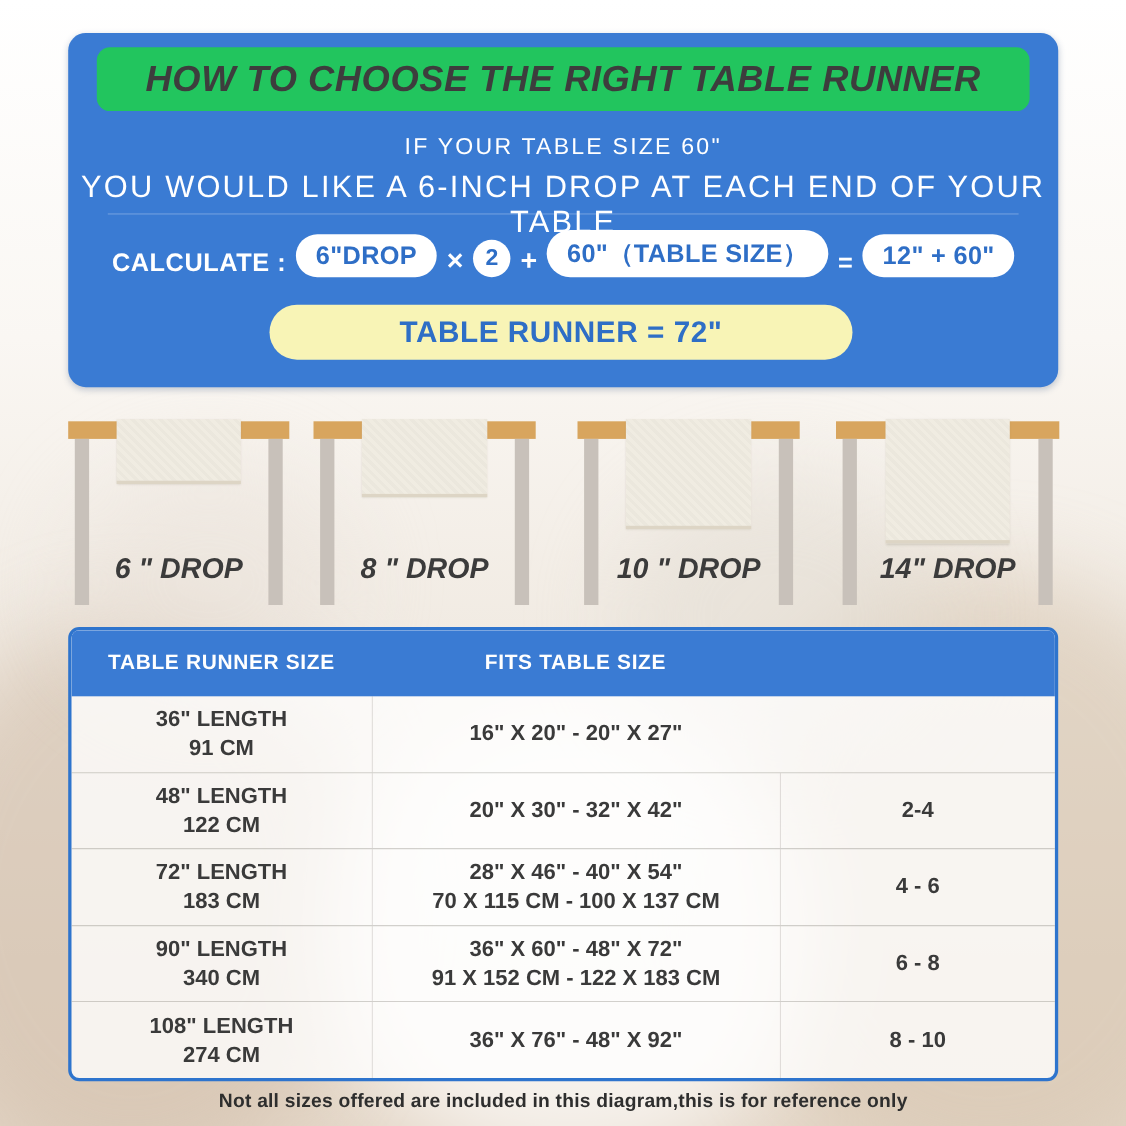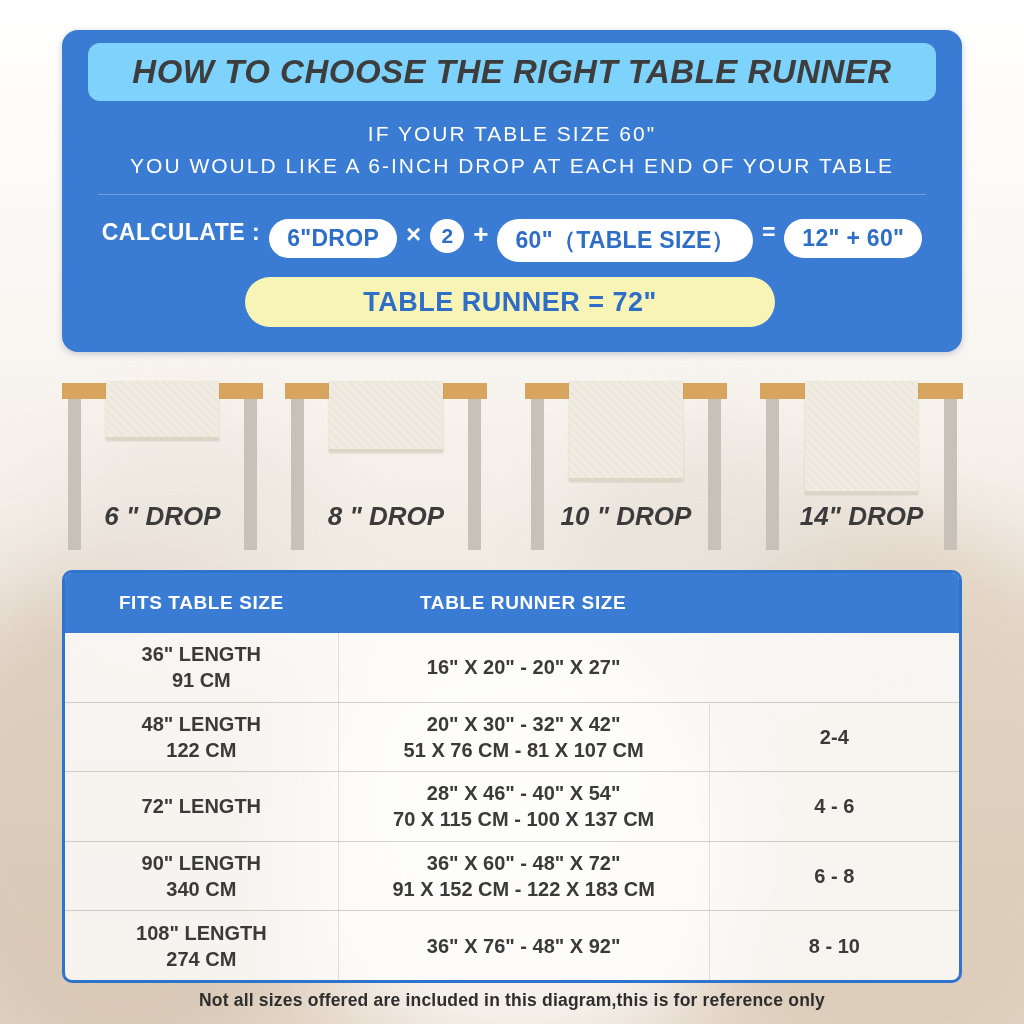--- a/index.html
+++ b/index.html
@@ -16,29 +16,29 @@
   .b1 { left:-90px; top:560px; width:420px; height:520px; background:rgba(208,188,168,.55); }
   .b2 { right:-110px; top:520px; width:470px; height:560px; background:rgba(214,194,173,.55); }
   .b3 { left:300px; top:640px; width:440px; height:420px; background:rgba(255,255,255,.65); }
   .b4 { left:560px; top:430px; width:300px; height:260px; background:rgba(226,219,210,.5); }
   .b5 { left:60px; top:420px; width:260px; height:220px; background:rgba(233,226,218,.5); }
 
   
   .top-panel { position:absolute; left:62px; top:30px; width:900px; height:322px;
     background:#3a7bd3; border-radius:16px; box-shadow:0 2px 6px rgba(40,70,120,.25); }
   .title-box { position:absolute; left:26px; top:13px; width:848px; height:58px;
-    background:#7dd3fc; border-radius:12px; display:flex; align-items:center; justify-content:center; }
+    background:#22c55e; border-radius:12px; display:flex; align-items:center; justify-content:center; }
   .title-box h1 { font-size:33px; font-weight:800; font-style:italic; color:#3d3d3d; letter-spacing:.5px; white-space:nowrap; }
   .sub { position:absolute; width:100%; text-align:center; color:#ffffff; font-weight:500; letter-spacing:2px; }
   .s1 { top:92px; font-size:21px; }
-  .s2 { top:124px; font-size:21px; }
+  .s2 { top:124px; font-size:28px; }
   .divider { position:absolute; left:4%; top:164px; width:92%; height:1px; background:rgba(255,255,255,.28); }
 
-  .calc-row { position:absolute; left:10px; right:10px; top:189px; height:46px;
-    display:flex; align-items:flex-start; justify-content:center; gap:9px; }
+  .calc-row { position:absolute; left:10px; right:10px; top:176px; height:46px;
+    display:flex; align-items:flex-end; justify-content:center; gap:9px; }
   .calc-label { color:#ffffff; font-size:23px; font-weight:700; letter-spacing:.5px; white-space:nowrap; }
   .pill { background:#ffffff; color:#2e6ec6; font-size:23px; font-weight:700;
     padding:6px 18px; border-radius:24px; white-space:nowrap; letter-spacing:.3px; }
   .op { color:#ffffff; font-size:26px; font-weight:700; }
   .eq { font-size:23px; }
   .circle { background:#ffffff; color:#2e6ec6; width:34px; height:34px; border-radius:50%;
     display:flex; align-items:center; justify-content:center; font-size:21px; font-weight:700; }
 
   .result-pill { position:absolute; left:183px; top:247px; width:530px; height:50px;
     background:#f8f4b6; border-radius:28px; display:flex; align-items:center; justify-content:center;
@@ -135,49 +135,49 @@
         <div class="tabletop"></div>
         <div class="leg l"></div>
         <div class="leg r"></div>
         <div class="runner" style="height: 113px;"></div>
         <div class="drop-label">14" DROP</div>
       </div>
     </section>
 
   <section class="size-table">
     <div class="thead" id="thead">
+        <div class="th">TABLE RUNNER SIZE</div>
         <div class="th">FITS TABLE SIZE</div>
-        <div class="th">TABLE RUNNER SIZE</div>
       </div>
     <div class="tbody" id="tbody">
         <div class="tr">
           <div class="td first">
             <div>36" LENGTH</div>
             <div>91 CM</div>
           </div>
           <div class="td mid">
             <div>16" X 20" - 20" X 27"</div>
           </div>
         </div>
         <div class="tr">
           <div class="td first">
             <div>48" LENGTH</div>
             <div>122 CM</div>
           </div>
           <div class="td mid">
             <div>20" X 30" - 32" X 42"</div>
-            <div>51 X 76 CM - 81 X 107 CM</div>
           </div>
           <div class="td last">
             <div>2-4</div>
           </div>
         </div>
         <div class="tr">
           <div class="td first">
             <div>72" LENGTH</div>
+            <div>183 CM</div>
           </div>
           <div class="td mid">
             <div>28" X 46" - 40" X 54"</div>
             <div>70 X 115 CM - 100 X 137 CM</div>
           </div>
           <div class="td last">
             <div>4 - 6</div>
           </div>
         </div>
         <div class="tr">

